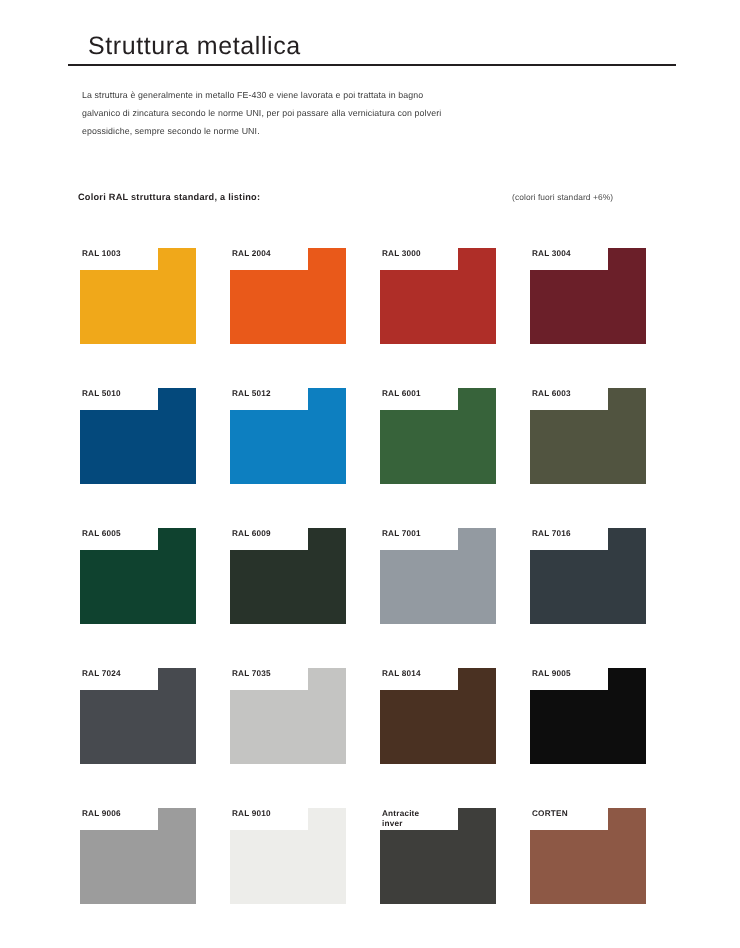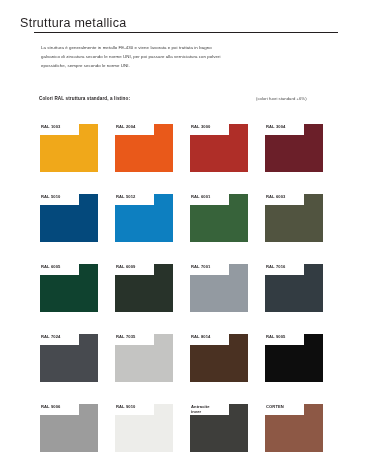--- a/index.html
+++ b/index.html
@@ -19,21 +19,21 @@
   #page {
     width: 370px;
     height: 474px;
     position: relative;
     background: #ffffff;
   }
 
   
   .page-title {
     position: absolute;
-    left: 20px;
+    left: 44px;
     top: 8px;
     font-size: 12.5px;
     letter-spacing: 0.3px;
     color: #231f20;
     font-weight: 400;
   }
 
   .title-rule {
     position: absolute;
     left: 34px;

